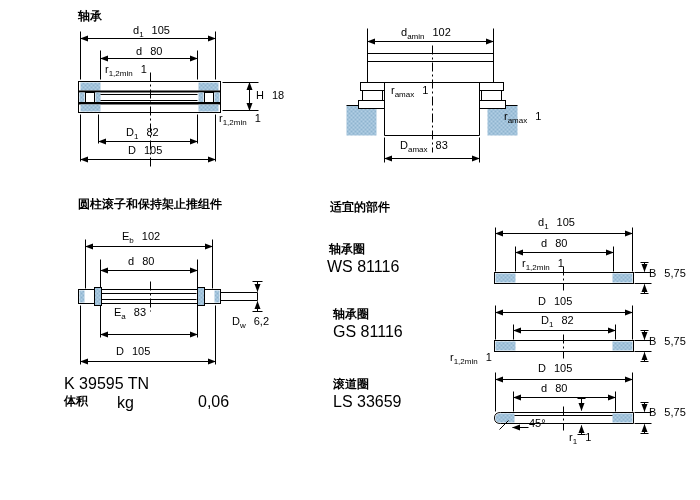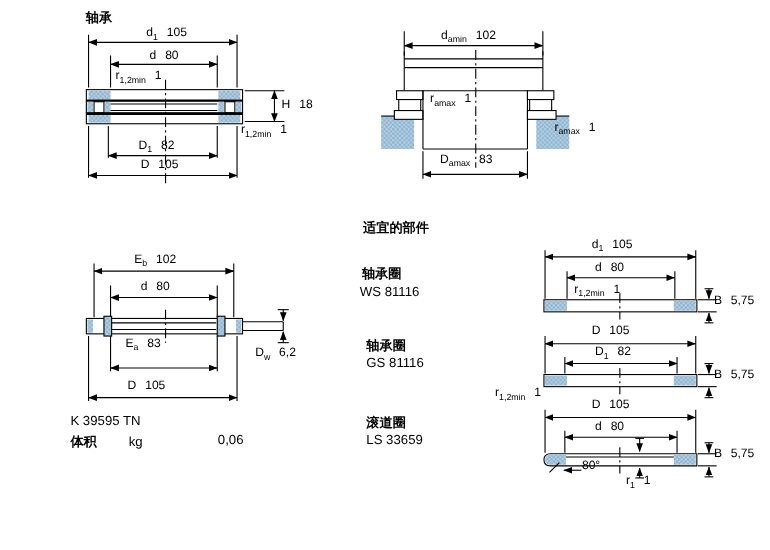--- a/index.html
+++ b/index.html
@@ -1,20 +1,20 @@
 <!DOCTYPE html>
 <html><head>
 <meta charset="utf-8">
 <style>
   html,body{margin:0;padding:0;background:#fff;}
   #page{position:relative;width:700px;height:500px;background:#fff;overflow:hidden;
         font-family:"Liberation Sans",sans-serif;color:#000;}
   #linework{position:absolute;left:0;top:0;}
   .t{position:absolute;font-size:12px;font-weight:bold;white-space:nowrap;}
-  .lbl{position:absolute;font-size:12px;white-space:nowrap;}
+  .lbl{position:absolute;font-size:16px;white-space:nowrap;}
   .lblb{position:absolute;font-size:12px;font-weight:bold;white-space:nowrap;}
   .dim{position:absolute;font-size:11px;white-space:nowrap;}
   .dim sub{font-size:8px;}
   .dim .v{margin-left:8px;}
   .ln{stroke:#000;stroke-width:1;fill:none;}
   .ln2{stroke:#000;stroke-width:2;fill:none;}
   .cl{stroke:#000;stroke-width:1;fill:none;stroke-dasharray:9 3 2 3;}
   .wh{fill:#fff;stroke:#000;stroke-width:1;}
   .ha{fill:url(#hatch);stroke:none;}
   .has{fill:url(#hatch);stroke:#000;stroke-width:1;}
@@ -205,20 +205,21 @@
 <div class="dim" style="left:256px;top:89px"><span>H</span><sub></sub><span class="v">18</span></div>
 <div class="dim" style="left:219px;top:112px"><span>r</span><sub>1,2min</sub><span class="v">1</span></div>
 <div class="dim" style="left:126px;top:126px"><span>D</span><sub>1</sub><span class="v">82</span></div>
 <div class="dim" style="left:128px;top:144px"><span>D</span><sub></sub><span class="v">105</span></div>
 
 <div class="dim" style="left:401px;top:26px"><span>d</span><sub>amin</sub><span class="v">102</span></div>
 <div class="dim" style="left:391px;top:84px"><span>r</span><sub>amax</sub><span class="v">1</span></div>
 <div class="dim" style="left:504px;top:110px"><span>r</span><sub>amax</sub><span class="v">1</span></div>
 <div class="dim" style="left:400px;top:139px"><span>D</span><sub>amax</sub><span class="v">83</span></div>
 
+<div class="t" style="left:78px;top:196px">圆柱滚子和保持架止推组件</div>
 <div class="dim" style="left:122px;top:230px"><span>E</span><sub>b</sub><span class="v">102</span></div>
 <div class="dim" style="left:128px;top:255px"><span>d</span><sub></sub><span class="v">80</span></div>
 <div class="dim" style="left:232px;top:315px"><span>D</span><sub>w</sub><span class="v">6,2</span></div>
 <div class="dim" style="left:114px;top:306px"><span>E</span><sub>a</sub><span class="v">83</span></div>
 <div class="dim" style="left:116px;top:345px"><span>D</span><sub></sub><span class="v">105</span></div>
 
 <div class="lbl" style="left:64px;top:375px">K 39595 TN</div>
 <div class="lblb" style="left:64px;top:393px">体积</div>
 <div class="lbl" style="left:117px;top:394px">kg</div>
 <div class="lbl" style="left:198px;top:393px">0,06</div>
@@ -236,17 +237,17 @@
 <div class="dim" style="left:522px;top:257px"><span>r</span><sub>1,2min</sub><span class="v">1</span></div>
 <div class="dim" style="left:649px;top:267px"><span>B</span><sub></sub><span class="v">5,75</span></div>
 
 <div class="dim" style="left:538px;top:295px"><span>D</span><sub></sub><span class="v">105</span></div>
 <div class="dim" style="left:541px;top:314px"><span>D</span><sub>1</sub><span class="v">82</span></div>
 <div class="dim" style="left:450px;top:351px"><span>r</span><sub>1,2min</sub><span class="v">1</span></div>
 <div class="dim" style="left:649px;top:335px"><span>B</span><sub></sub><span class="v">5,75</span></div>
 
 <div class="dim" style="left:538px;top:362px"><span>D</span><sub></sub><span class="v">105</span></div>
 <div class="dim" style="left:541px;top:382px"><span>d</span><sub></sub><span class="v">80</span></div>
-<div class="dim" style="left:529px;top:417px">80°</div>
+<div class="dim" style="left:529px;top:417px">45°</div>
 <div class="dim" style="left:569px;top:431px"><span>r</span><sub>1</sub><span class="v">1</span></div>
 <div class="dim" style="left:649px;top:406px"><span>B</span><sub></sub><span class="v">5,75</span></div>
 
 </div>
 
 </body></html>

